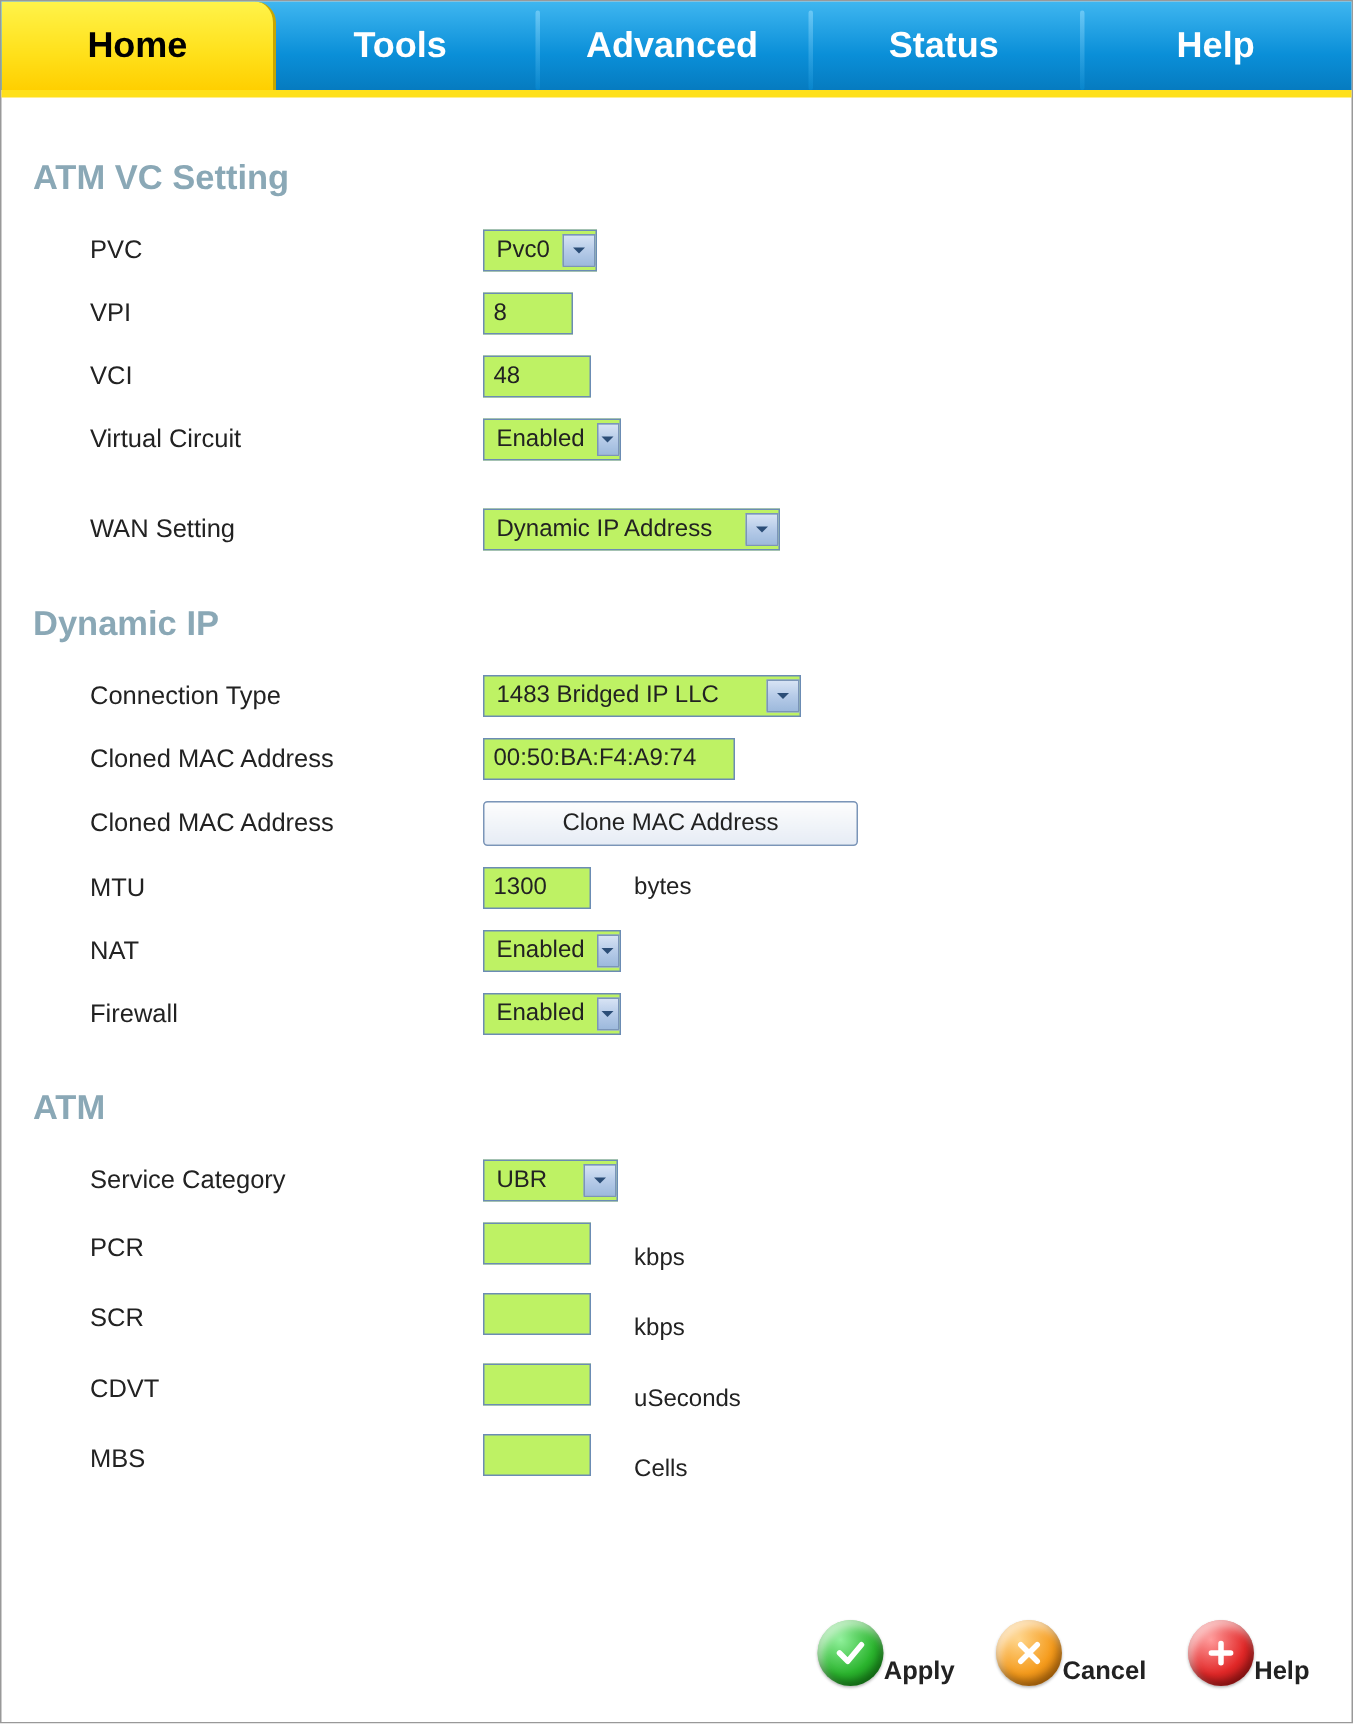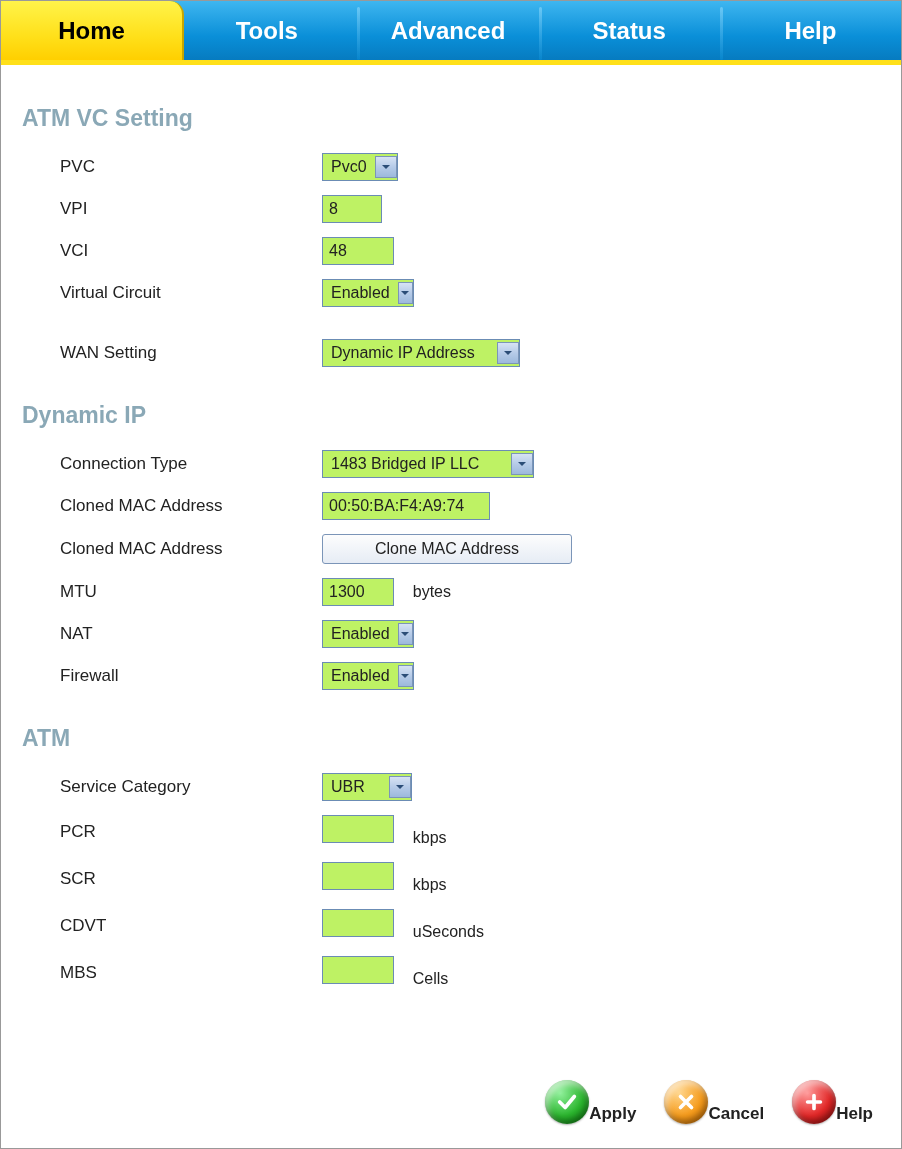--- a/index.html
+++ b/index.html
@@ -123,21 +123,21 @@
     justify-content: center;
     height: 30px;
     padding: 0 22px;
     background: linear-gradient(#fdfdfd, #e6ecf5);
     border: 1px solid #7b95b8;
     border-radius: 3px;
     font-size: 16px;
     cursor: pointer;
   }
 
-  .unit { margin-left: 14px; font-size: 16px; }
+  .unit { margin-left: 24px; font-size: 16px; }
 
   
   .actions {
     position: absolute;
     right: 28px;
     bottom: 24px;
     display: flex;
     gap: 28px;
   }
   .action {

